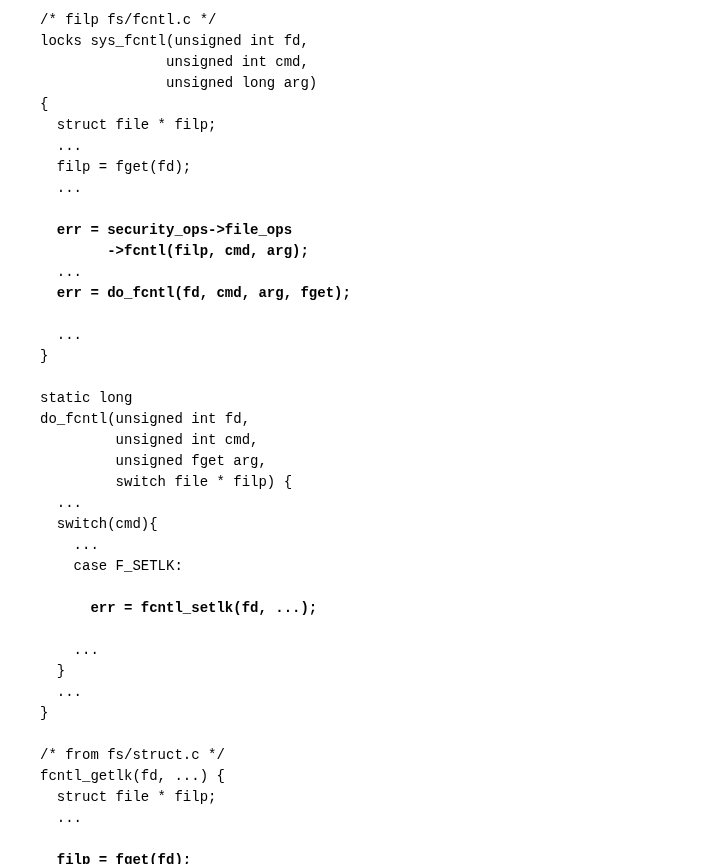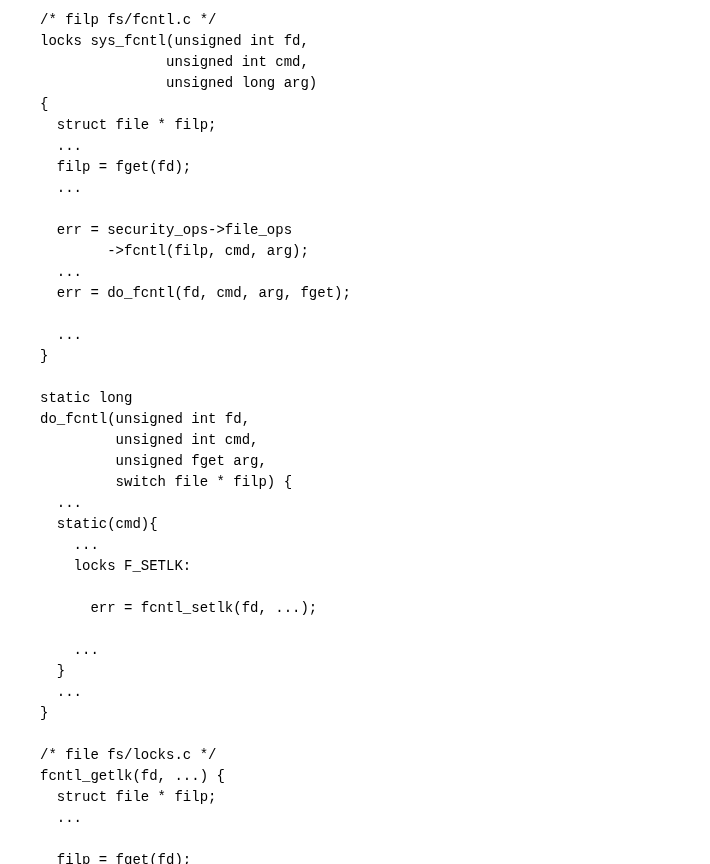--- a/index.html
+++ b/index.html
@@ -14,21 +14,21 @@
       height: 864px;
       box-sizing: border-box;
     }
     pre {
       margin: 0;
       padding: 10px 0 0 40px;
       white-space: pre;
       font-family: inherit;
     }
     .b {
-      font-weight: normal;
+      font-weight: bold;
     }
   </style>
 </head>
 <body>
 
 <pre id="code-block"><span>/* filp fs/fcntl.c */</span>
 <span>locks sys_fcntl(unsigned int fd,</span>
 <span>               unsigned int cmd,</span>
 <span>               unsigned long arg)</span>
 <span>{</span>
@@ -44,32 +44,32 @@
 <span></span>
 <span>  ...</span>
 <span>}</span>
 <span></span>
 <span>static long</span>
 <span>do_fcntl(unsigned int fd,</span>
 <span>         unsigned int cmd,</span>
 <span>         unsigned fget arg,</span>
 <span>         switch file * filp) {</span>
 <span>  ...</span>
-<span>  static(cmd){</span>
+<span>  switch(cmd){</span>
 <span>    ...</span>
-<span>    locks F_SETLK:</span>
+<span>    case F_SETLK:</span>
 <span></span>
 <span class="b">      err = fcntl_setlk(fd, ...);</span>
 <span></span>
 <span>    ...</span>
 <span>  }</span>
 <span>  ...</span>
 <span>}</span>
 <span></span>
-<span>/* file fs/locks.c */</span>
+<span>/* from fs/struct.c */</span>
 <span>fcntl_getlk(fd, ...) {</span>
 <span>  struct file * filp;</span>
 <span>  ...</span>
 <span></span>
 <span class="b">  filp = fget(fd);</span>
 <span></span>
 
 
 
 </pre>

